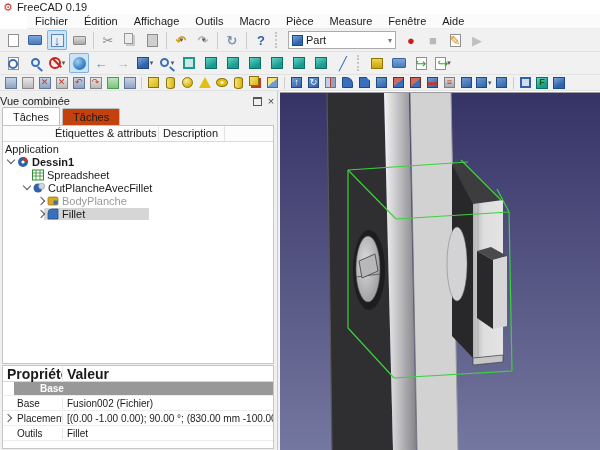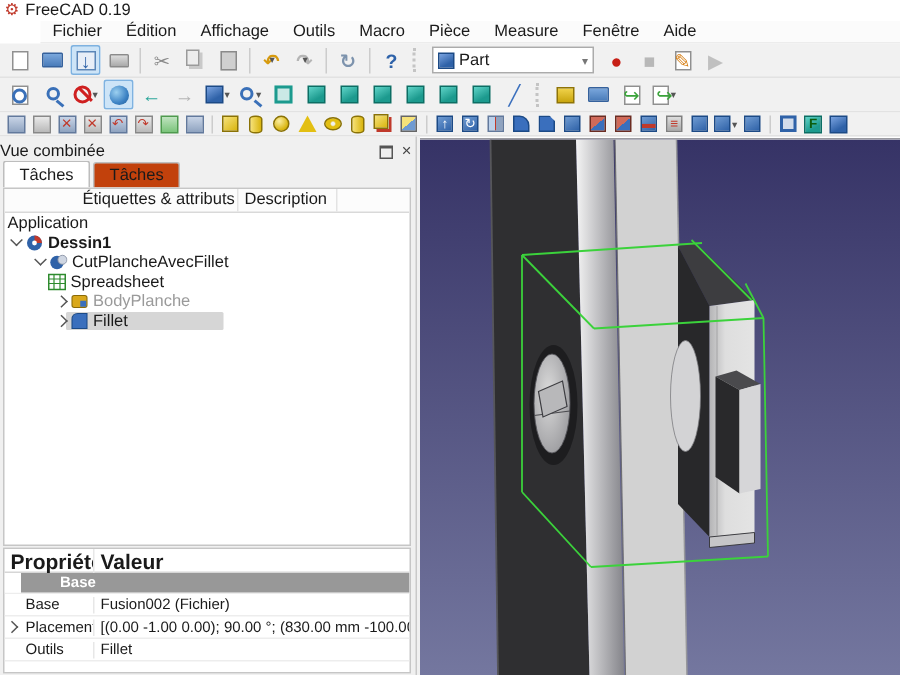--- a/index.html
+++ b/index.html
@@ -386,34 +386,34 @@
     </div>
     <div class="trow" style="padding-left:5px">
       <span class="chev open"></span>
       <svg class="ticon" viewBox="0 0 12 12">
         <circle cx="6" cy="6" r="5" fill="#2f62a8"></circle>
           <path d="M6,6 L6,1 A5,5 0 0 1 11,6 Z" fill="#c0392b"></path>
           <circle cx="6" cy="6" r="1.6" fill="#ffffff"></circle>
       </svg>
       <span class="tlabel bold">Dessin1</span>
     </div>
+    <div class="trow" style="padding-left:26px">
+      <svg class="ticon" viewBox="0 0 12 12">
+        <rect x="0.5" y="1" width="11" height="10" fill="#ffffff" stroke="#2e8b2e"></rect>
+          <path d="M0.5,4 H11.5 M0.5,7 H11.5 M4,1 V11 M8,1 V11" stroke="#2e8b2e" stroke-width="0.8"></path>
+      </svg>
+      <span class="tlabel">Spreadsheet</span>
+    </div>
     <div class="trow" style="padding-left:21px">
       <span class="chev open"></span>
       <svg class="ticon" viewBox="0 0 12 12">
         <circle cx="5" cy="6" r="4.5" fill="#2f62a8"></circle>
           <circle cx="8.6" cy="4.2" r="3" fill="#cfd6e2" stroke="#8a93a5" stroke-width="0.6"></circle>
       </svg>
       <span class="tlabel">CutPlancheAvecFillet</span>
-    </div>
-    <div class="trow" style="padding-left:26px">
-      <svg class="ticon" viewBox="0 0 12 12">
-        <rect x="0.5" y="1" width="11" height="10" fill="#ffffff" stroke="#2e8b2e"></rect>
-          <path d="M0.5,4 H11.5 M0.5,7 H11.5 M4,1 V11 M8,1 V11" stroke="#2e8b2e" stroke-width="0.8"></path>
-      </svg>
-      <span class="tlabel">Spreadsheet</span>
     </div>
     <div class="trow" style="padding-left:35px">
       <span class="chev closed"></span>
       <svg class="ticon" viewBox="0 0 12 12">
         <rect x="1" y="2" width="10" height="8" rx="1.5" fill="#d9a81c" stroke="#8a6a08" stroke-width="0.7"></rect>
           <rect x="6.5" y="5.5" width="4" height="4" fill="#3a6fbd"></rect>
       </svg>
       <span class="tlabel dim">BodyPlanche</span>
     </div>
     <div class="trow sel" style="padding-left:35px">

